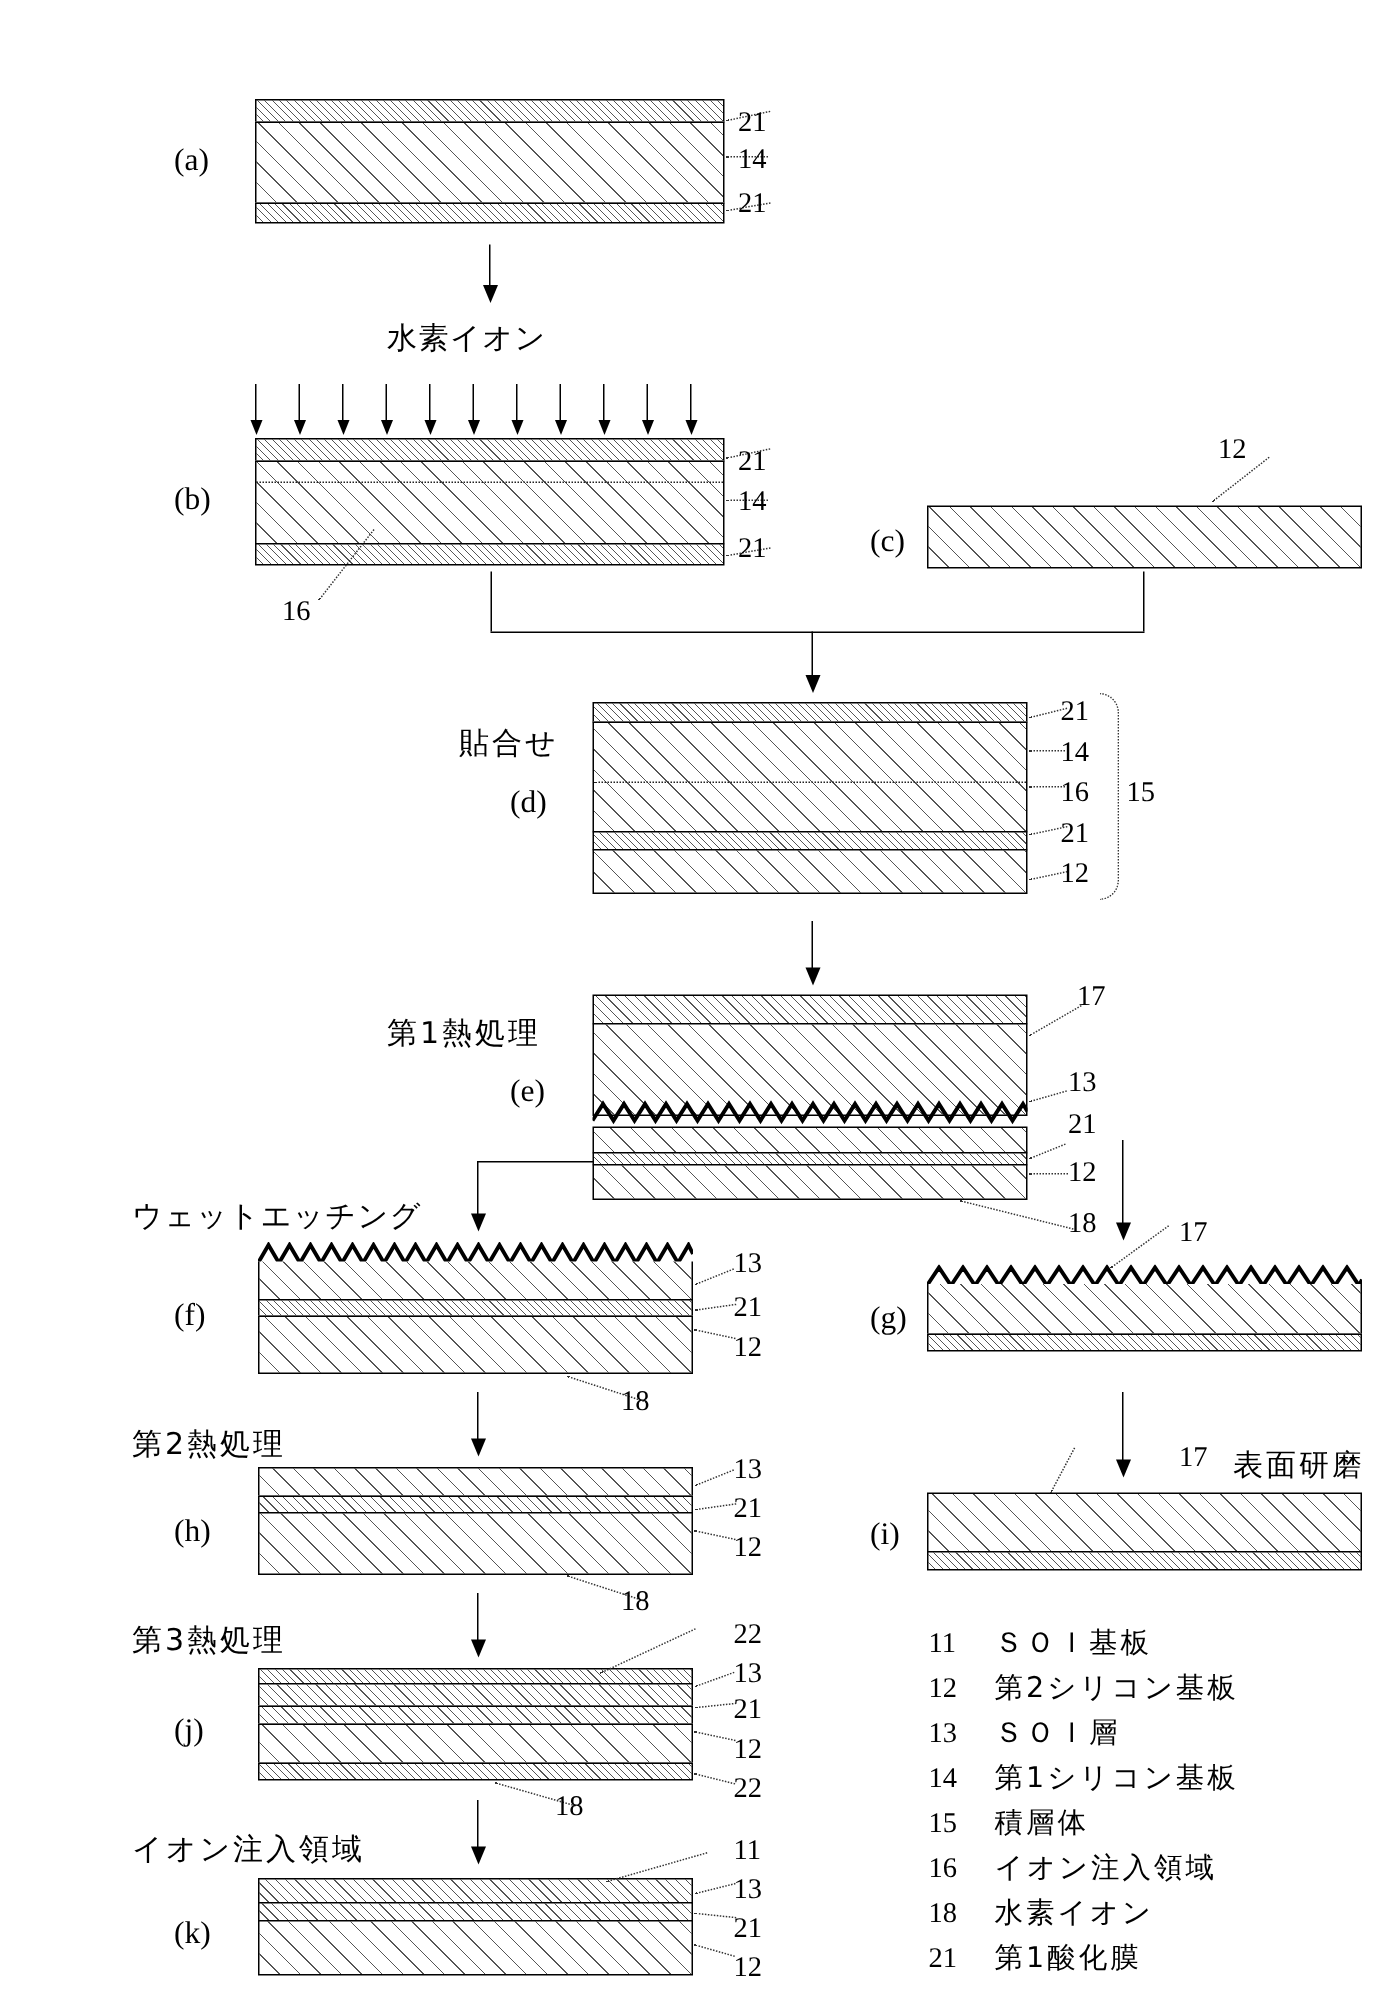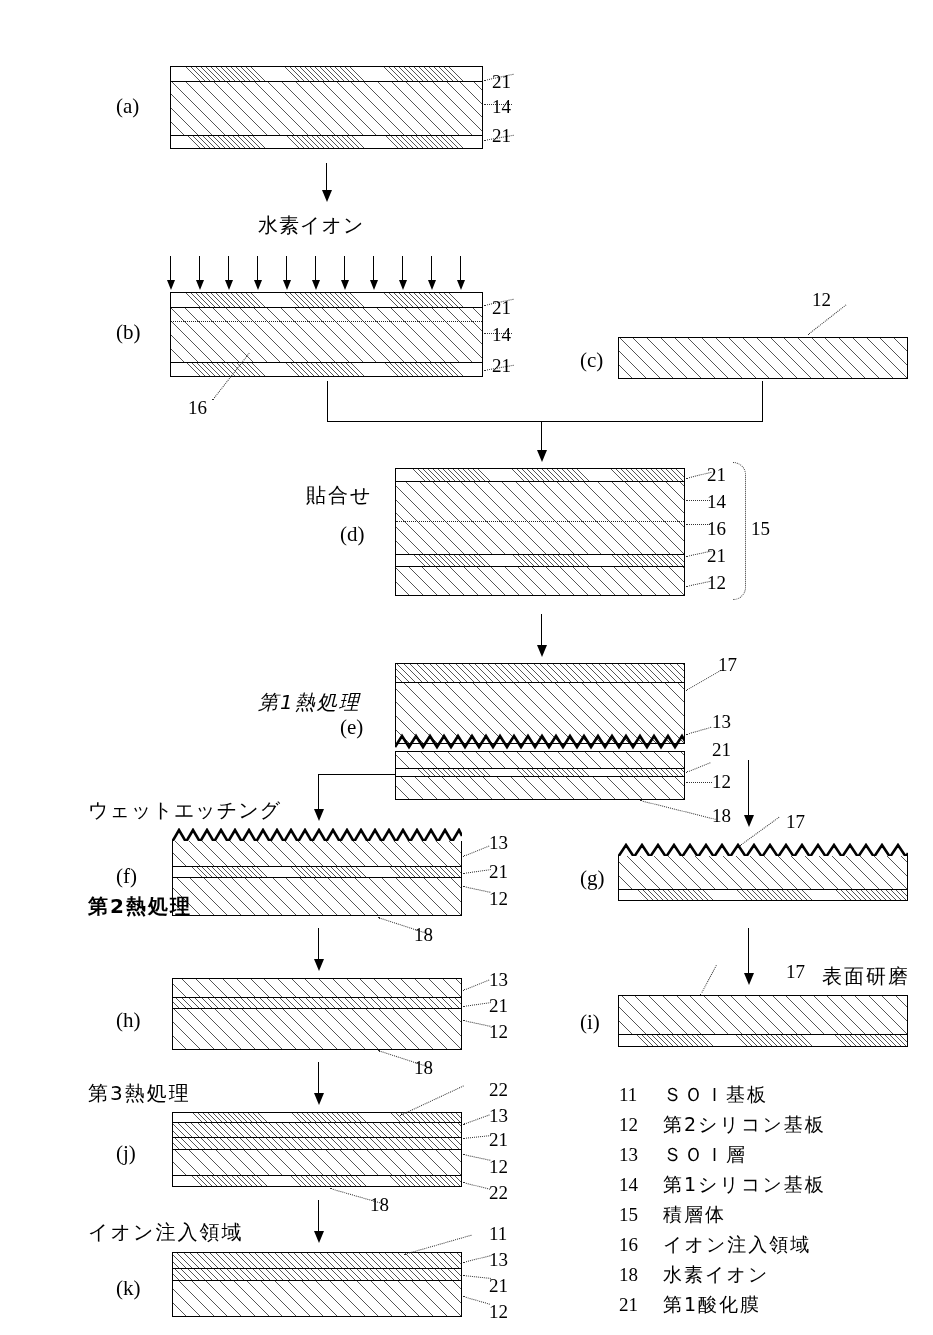--- a/index.html
+++ b/index.html
@@ -120,21 +120,21 @@
   <div class="t num" style="left:707px;top:519px;">16</div>
   <div class="leader" style="left:686px;top:556px;width:26px;transform:rotate(-12deg);"></div>
   <div class="t num" style="left:707px;top:546px;">21</div>
   <div class="leader" style="left:686px;top:586px;width:26px;transform:rotate(-12deg);"></div>
   <div class="t num" style="left:707px;top:573px;">12</div>
   <div class="brace" style="left:733px;top:462px;width:12px;height:136px;"></div>
   <div class="t num" style="left:751px;top:519px;">15</div>
 
   <div class="arrow" style="left:541px;top:614px;height:32px;"></div>
 
-  <div class="t jp-lg" style="left:258px;top:692px;font-style:italic;">第1熱処理</div>
+  <div class="t jp-lg" style="left:258px;top:678px;">第1熱処理</div>
   <div class="t step-letter" style="left:340px;top:717px;">(e)</div>
   <div class="blk" style="left:395px;top:663px;width:290px;height:137px;">
      <div class="lay h-fine" style="top:0;height:20px;"></div>
      <div class="lay h-wide" style="top:19px;height:62px;"></div>
      <svg style="position:absolute;left:0;top:68px;width:290px;height:22px;" viewBox="0 0 290 22" preserveAspectRatio="none">
        <polyline points="0,16 7,5 14,16 21,5 28,16 35,5 42,16 49,5 56,16 63,5 70,16 77,5 84,16 91,5 98,16 105,5 112,16 119,5 126,16 133,5 140,16 147,5 154,16 161,5 168,16 175,5 182,16 189,5 196,16 203,5 210,16 217,5 224,16 231,5 238,16 245,5 252,16 259,5 266,16 273,5 280,16 287,5 290,10" fill="none" stroke="#000" stroke-width="2.6"></polyline>
      </svg>
      <div class="lay h-wide" style="top:88px;height:18px;"></div>
      <div class="lay h-tight" style="top:105px;height:9px;"></div>
      <div class="lay h-wide" style="top:113px;height:24px;"></div>
@@ -182,21 +182,21 @@
      <div class="lay h-wide" style="top:13px;height:34px;border-top:none;"></div>
      <div class="lay h-tight" style="top:46px;height:12px;"></div>
   </div>
   <div class="leader" style="left:740px;top:845px;width:48px;transform:rotate(-36deg);"></div>
   <div class="t num" style="left:786px;top:812px;">17</div>
 
   <div class="arrow" style="left:318px;top:928px;height:32px;"></div>
 
   <div class="arrow" style="left:748px;top:928px;height:46px;"></div>
 
-  <div class="t jp-lg" style="left:88px;top:896px;font-weight:bold;">第2熱処理</div>
+  <div class="t jp-lg" style="left:88px;top:952px;">第2熱処理</div>
   <div class="t step-letter" style="left:116px;top:1010px;">(h)</div>
   <div class="blk" style="left:172px;top:978px;width:290px;height:72px;">
      <div class="lay h-wide" style="top:0;height:20px;"></div>
      <div class="lay h-fine" style="top:19px;height:12px;"></div>
      <div class="lay h-wide" style="top:30px;height:42px;"></div>
   </div>
   <div class="leader" style="left:463px;top:990px;width:28px;transform:rotate(-22deg);"></div>
   <div class="t num" style="left:489px;top:970px;">13</div>
   <div class="leader" style="left:463px;top:1006px;width:28px;transform:rotate(-8deg);"></div>
   <div class="t num" style="left:489px;top:996px;">21</div>

